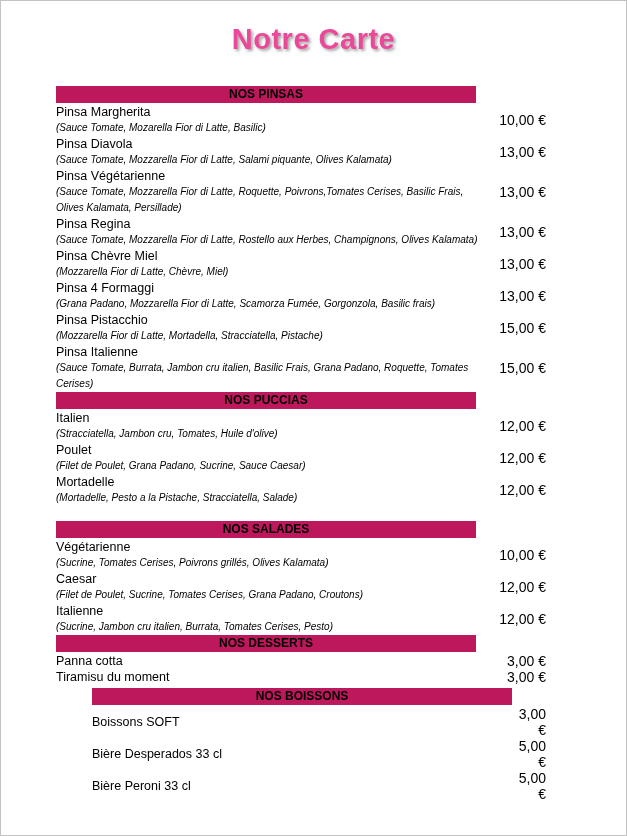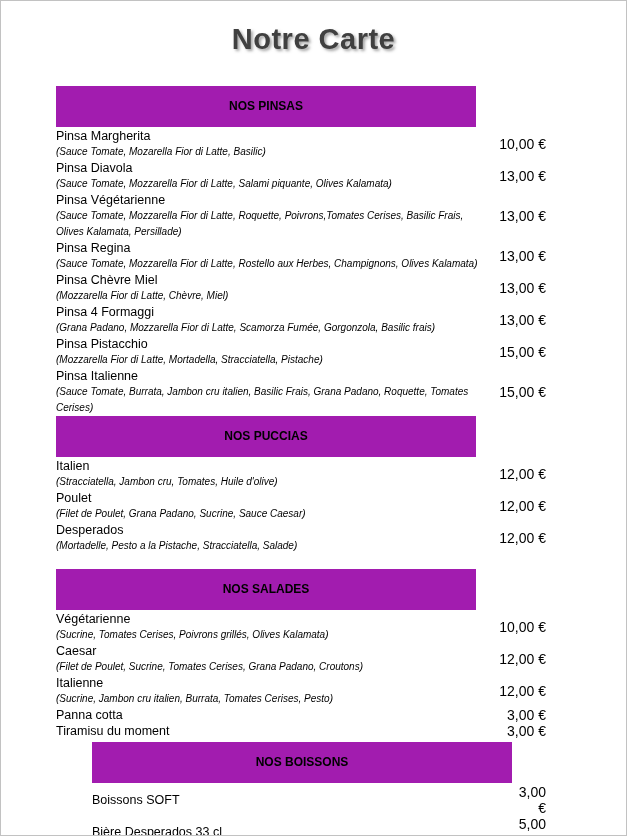--- a/index.html
+++ b/index.html
@@ -16,37 +16,37 @@
     background: #ffffff;
     border: 1px solid #c2c2c2;
     overflow: hidden;
   }
   .page-title {
     margin-top: 22px;
     text-align: center;
     font-size: 29px;
     font-weight: 700;
     letter-spacing: 0.5px;
-    color: #404040;
+    color: #ec4899;
     text-shadow: 2px 2px 3px rgba(90,90,90,0.55);
   }
   .menu {
     margin: 30px 0 0 55px;
     width: 490px;
   }
   .menu-section.section-2 { margin-top: 15px; }
   .menu-section.section-4 { margin-top: 3px; margin-left: 36px; }
   .section-header {
     width: 420px;
-    background: #a21caf;
+    background: #be185d;
     text-align: center;
     font-size: 12px;
     font-weight: 700;
     line-height: 15px;
-    padding: 13px 0;
+    padding: 1px 0;
     margin-bottom: 1px;
   }
   .menu-item { display: flex; align-items: center; }
   .item-text { width: 432px; }
   .item-name  { font-size: 12.5px; font-weight: 400; line-height: 16px; }
   .menu-item.plain .item-name { font-weight: 400; }
   .item-desc  { font-size: 10px; font-style: italic; line-height: 16px; }
   .item-price { flex: 1 1 auto; text-align: right; font-size: 14px; line-height: 16px; }
 </style>
 </head>
@@ -125,21 +125,21 @@
         </div>
         <div class="menu-item">
           <div class="item-text">
             <div class="item-name">Poulet</div>
             <div class="item-desc">(Filet de Poulet, Grana Padano, Sucrine, Sauce Caesar)</div>
           </div>
           <div class="item-price">12,00 €</div>
         </div>
         <div class="menu-item">
           <div class="item-text">
-            <div class="item-name">Desperados</div>
+            <div class="item-name">Mortadelle</div>
             <div class="item-desc">(Mortadelle, Pesto a la Pistache, Stracciatella, Salade)</div>
           </div>
           <div class="item-price">12,00 €</div>
         </div>
       </section>
       <section class="menu-section section-2">
         <div class="section-header">NOS SALADES</div>
         <div class="menu-item">
           <div class="item-text">
             <div class="item-name">Végétarienne</div>
@@ -156,20 +156,21 @@
         </div>
         <div class="menu-item">
           <div class="item-text">
             <div class="item-name">Italienne</div>
             <div class="item-desc">(Sucrine, Jambon cru italien, Burrata, Tomates Cerises, Pesto)</div>
           </div>
           <div class="item-price">12,00 €</div>
         </div>
       </section>
       <section class="menu-section section-3">
+        <div class="section-header">NOS DESSERTS</div>
         <div class="menu-item plain">
           <div class="item-text">
             <div class="item-name">Panna cotta</div>
           </div>
           <div class="item-price">3,00 €</div>
         </div>
         <div class="menu-item plain">
           <div class="item-text">
             <div class="item-name">Tiramisu du moment</div>
           </div>

